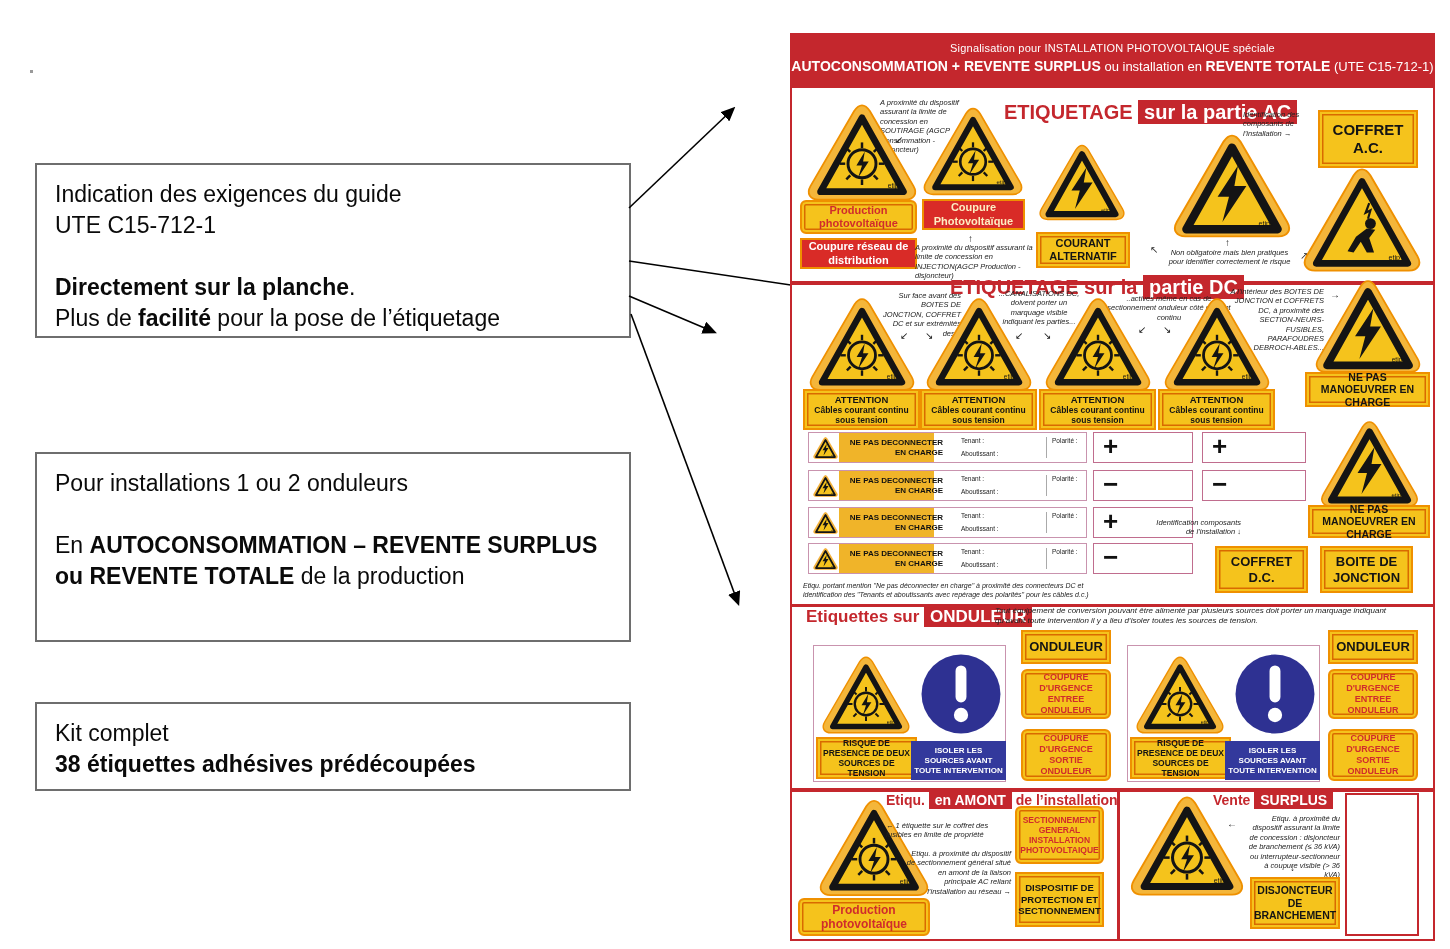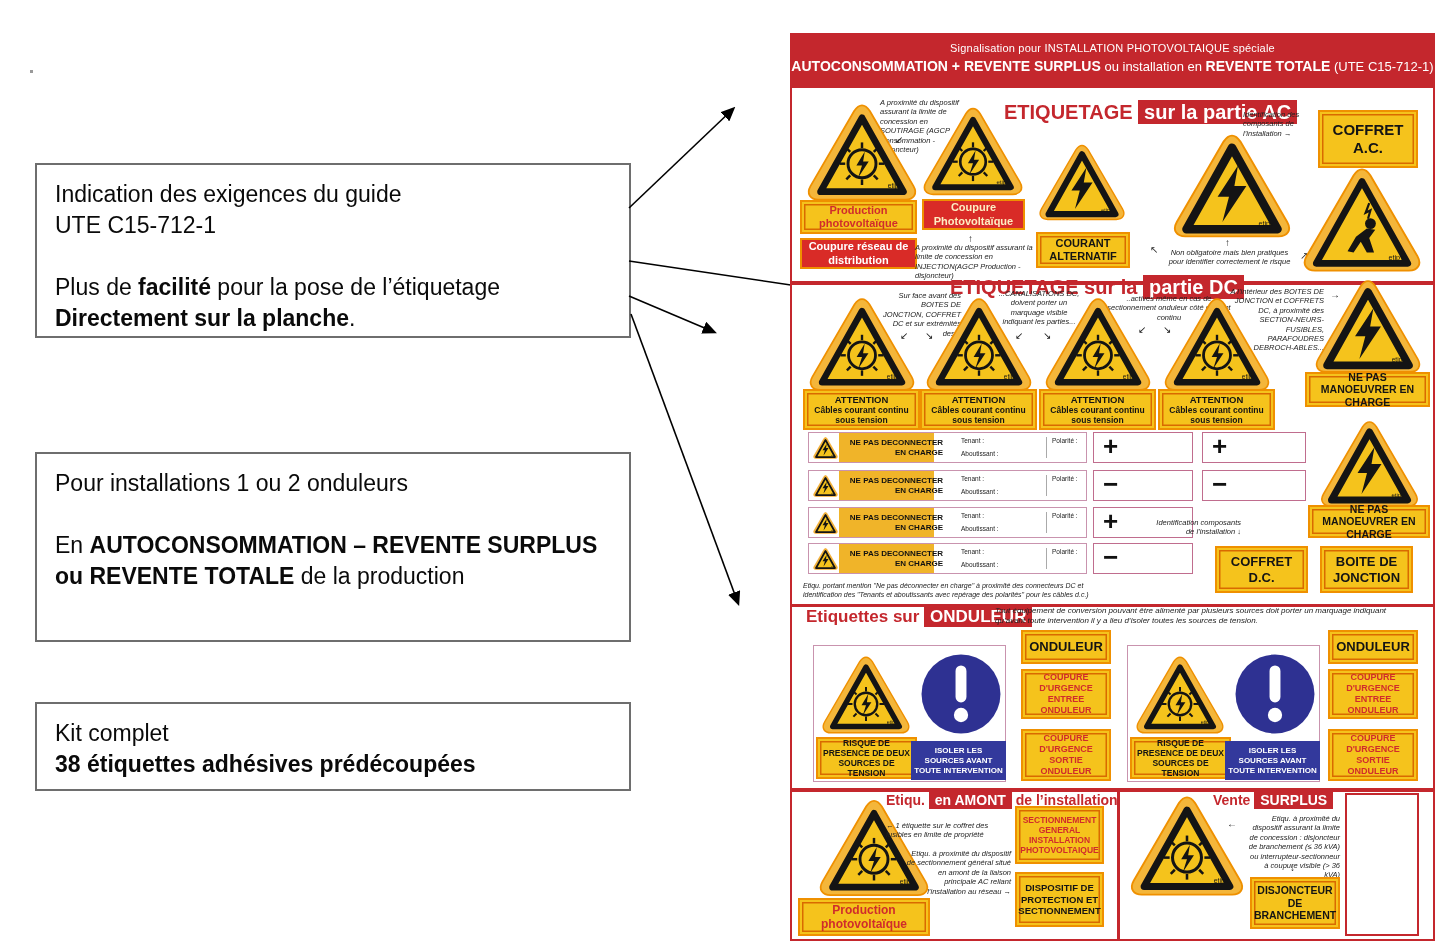--- a/index.html
+++ b/index.html
@@ -32,21 +32,21 @@
   .ylabel{position:absolute;background:#f5c31c;border:2px solid #ef9000;
           box-shadow:inset 0 0 0 2px #f5c31c, inset 0 0 0 3.5px #d96a00;
           display:flex;align-items:center;justify-content:center;text-align:center;
           font-weight:bold;line-height:1.2;box-sizing:border-box;padding:2px 4px;}
   .rlabel{position:absolute;background:#d92b27;border:2px solid #ef9000;
           display:flex;align-items:center;justify-content:center;text-align:center;
           font-weight:bold;line-height:1.2;box-sizing:border-box;color:#fff;padding:2px 4px;}
   .bluelabel{position:absolute;background:#33399c;color:#fff;display:flex;align-items:center;
           justify-content:center;text-align:center;font-weight:bold;line-height:1.25;
           box-sizing:border-box;padding:2px 3px;}
-  .redtext{color:#d02c2c;}
+  .redtext{color:#d02c2c;border-radius:6px;}
   .pinkbox{position:absolute;border:1.5px solid #c993ae;background:#fff;box-sizing:border-box;}
 
   
   .dcrow{position:absolute;left:808px;width:279px;height:31px;border:1.5px solid #c993ae;
          background:#fff;box-sizing:border-box;}
   .dcrow .band{position:absolute;left:30px;top:0;width:95px;height:100%;background:#f0b429;}
   .dcrow .tri{position:absolute;left:4px;top:4px;width:25px;height:22px;}
   .dcrow .npdc{position:absolute;left:30px;top:5px;width:104px;text-align:right;
                font-size:8px;font-weight:bold;line-height:1.3;}
   .dcrow .fld{position:absolute;font-size:6.5px;color:#222;}
@@ -103,22 +103,22 @@
       </symbol>
     </defs>
   </svg>
 
   <div class="dot"></div>
 
   <div class="info-box" style="left:35px;top:163px;width:556px;height:143px;">
     <div><span>Indication des exigences du guide</span></div>
     <div><span>UTE C15-712-1</span></div>
     <div style="height:31px;"></div>
+    <div><span class="b">Directement sur la planche</span><span>.</span></div>
     <div><span>Plus de </span><span class="b">facilité</span><span> pour la pose de l’étiquetage</span></div>
-    <div><span class="b">Directement sur la planche</span><span>.</span></div>
   </div>
 
   <div class="info-box" style="left:35px;top:452px;width:556px;height:158px;">
     <div><span>Pour installations 1 ou 2 onduleurs</span></div>
     <div style="height:31px;"></div>
     <div><span>En </span><span class="b">AUTOCONSOMMATION – REVENTE SURPLUS ou REVENTE TOTALE</span><span> de la production</span></div>
   </div>
 
   <div class="info-box" style="left:35px;top:702px;width:556px;height:57px;">
     <div><span>Kit complet</span></div>

